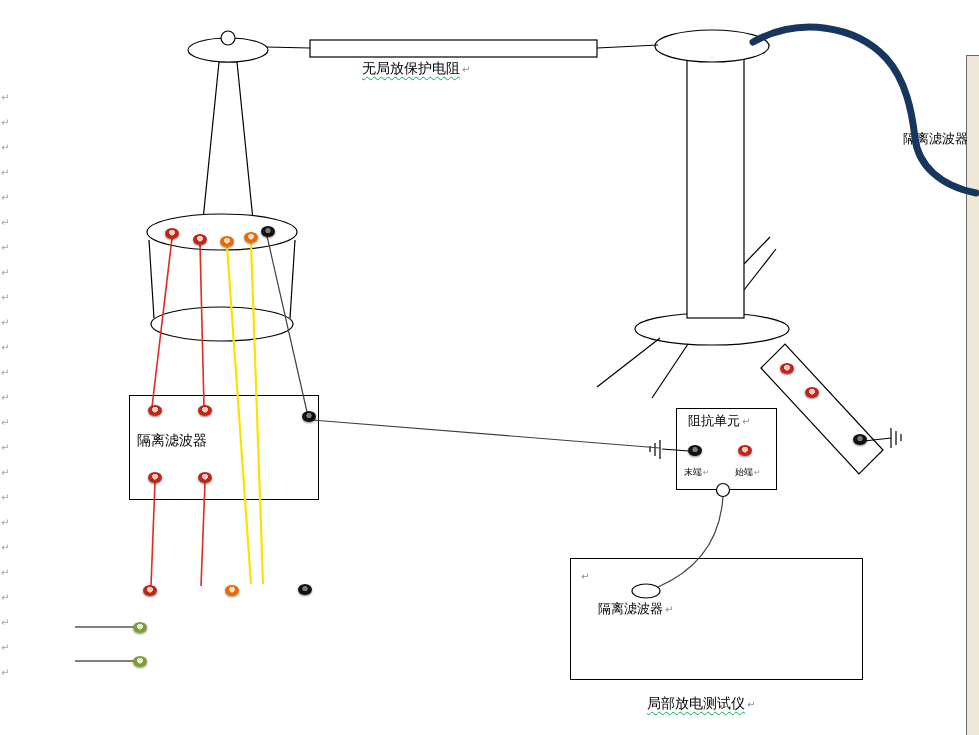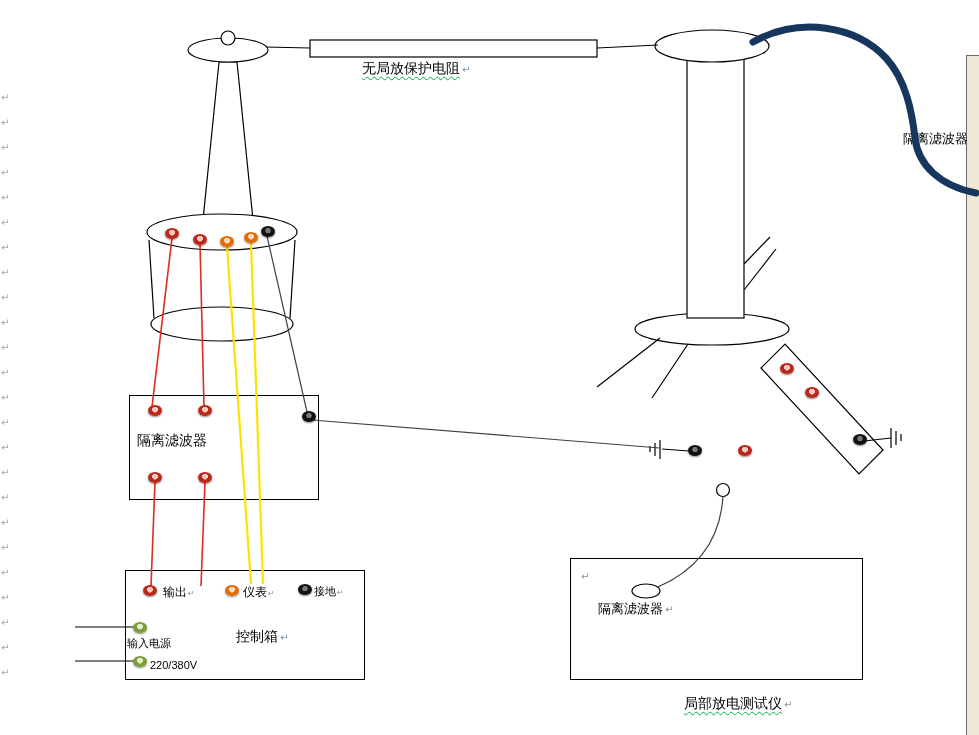--- a/index.html
+++ b/index.html
@@ -60,29 +60,26 @@
       <span class="pmark" style="top: 643px;">↵</span>
       <span class="pmark" style="top: 668px;">↵</span>
     </div>
 
   <div class="right-strip"></div>
 
   <div class="box" style="left:129px;top:395px;width:190px;height:105px;">
     <span class="lbl f14" style="left:7px;top:36px;">隔离滤波器</span>
   </div>
 
+  <div class="box" style="left:676px;top:408px;width:101px;height:82px;">
+    <span class="lbl f13" style="left:11px;top:4px;"><span>阻抗单元</span><span class="ret">↵</span></span>
+    <span class="lbl f9" style="left:7px;top:58px;"><span>末端</span><span class="ret tiny">↵</span></span>
+    <span class="lbl f9" style="left:58px;top:58px;"><span>始端</span><span class="ret tiny">↵</span></span>
+  </div>
 
-  <div class="box" style="left:125px;top:570px;width:240px;height:110px;">
-    <span class="lbl f12" style="left:37px;top:14px;"><span>输出</span><span class="ret tiny">↵</span></span>
-    <span class="lbl f12" style="left:117px;top:14px;"><span>仪表</span><span class="ret tiny">↵</span></span>
-    <span class="lbl f11" style="left:188px;top:14px;"><span>接地</span><span class="ret tiny">↵</span></span>
-    <span class="lbl f14" style="left:110px;top:57px;"><span>控制箱</span><span class="ret">↵</span></span>
-    <span class="lbl f11" style="left:1px;top:66px;">输入电源</span>
-    <span class="lbl f11" style="left:24px;top:88px;">220/380V</span>
-  </div>
 
   <div class="box" style="left:570px;top:558px;width:293px;height:122px;">
     <span class="lbl" style="left:8px;top:6px;"><span class="ret">↵</span></span>
     <span class="lbl f13" style="left:27px;top:42px;"><span>隔离滤波器</span><span class="ret">↵</span></span>
   </div>
 
   <span class="lbl f14" style="left:362px;top:60px;"><span class="wavy">无局放保护电阻</span><span class="ret">↵</span></span>
 
   <span class="lbl f13" style="left:903px;top:131px;">隔离滤波器</span>
 
@@ -90,21 +87,21 @@
     <span>试</span>
     <span>验</span>
     <span>变</span>
   </div>
 
   <div class="cap-label">
     <div><span>耦合</span></div>
     <div><span>电容</span><span class="ret">↵</span></div>
   </div>
 
-  <span class="lbl f14" style="left:647px;top:695px;margin-left:37px;"><span class="wavy">局部放电测试仪</span><span class="ret">↵</span></span>
+  <span class="lbl f14" style="left:647px;top:695px;"><span class="wavy">局部放电测试仪</span><span class="ret">↵</span></span>
 
   <svg class="overlay" width="979" height="735">
     <g stroke="#000000" stroke-width="1.2" fill="none">
 
       <ellipse cx="712" cy="329" rx="77" ry="16" fill="#ffffff"></ellipse>
       <line x1="660" y1="338" x2="597" y2="387"></line>
       <line x1="688" y1="344" x2="652" y2="398"></line>
       <polygon points="761,368 785,344 883,450 859,474" fill="#ffffff"></polygon>
       <rect x="687" y="46" width="57" height="272" fill="#ffffff"></rect>
       <ellipse cx="712" cy="46" rx="57" ry="16" fill="#ffffff"></ellipse>

